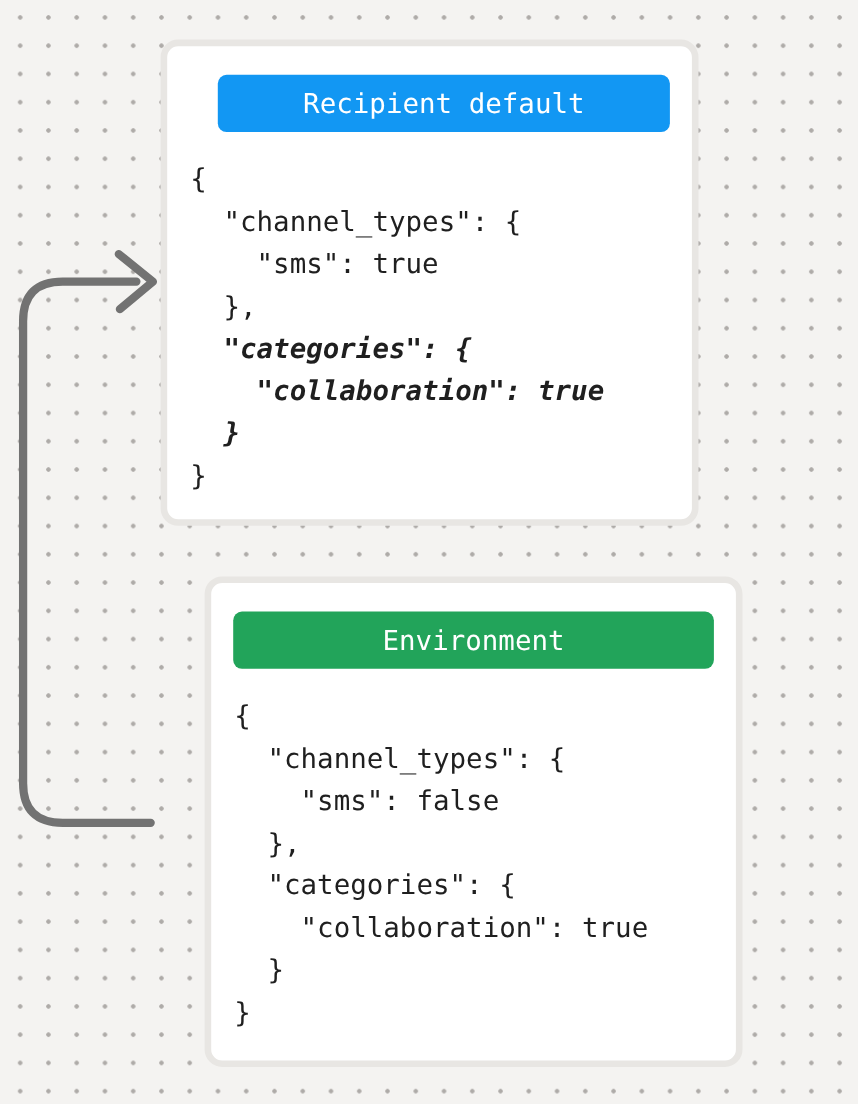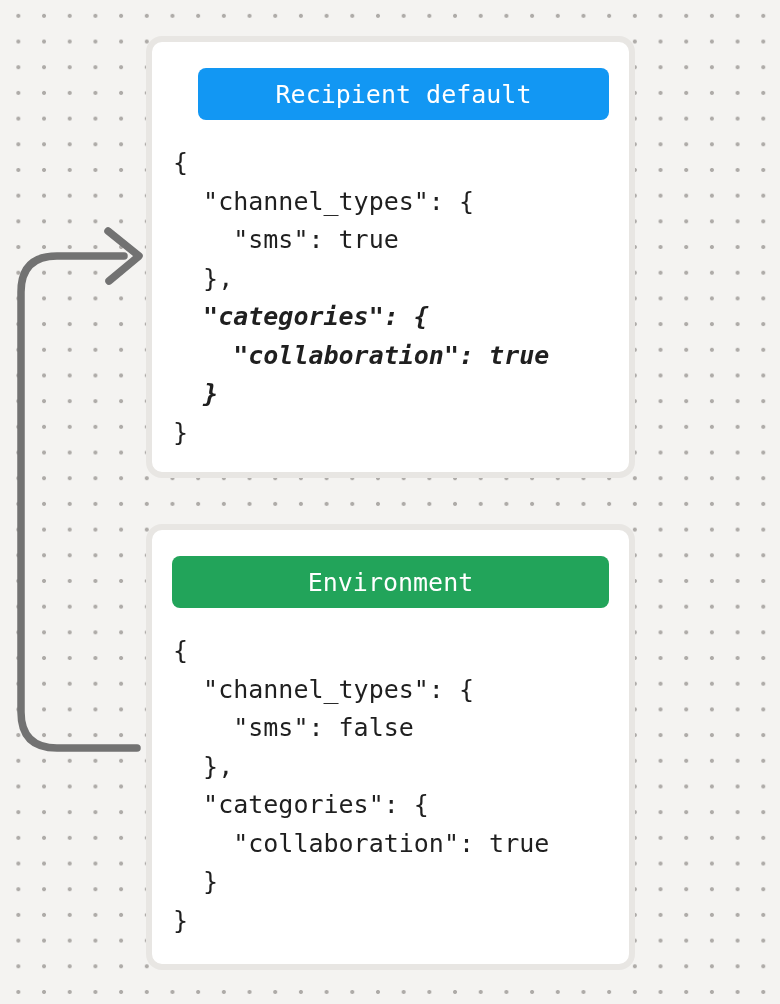--- a/index.html
+++ b/index.html
@@ -17,21 +17,21 @@
     position:absolute; left:0; top:0; width:780px; height:1004px;
     z-index:0; pointer-events:none;
   }
   .card {
     position:absolute; left:146px; width:489px; z-index:1;
     background:#ffffff;
     border:6px solid #e8e6e3;
     border-radius:16px;
   }
   .card-recipient { top:36px; height:442px; }
-  .card-environment { top:524px; height:446px; }
+  .card-environment { top:524px; height:446px;margin-left:40px; }
   .card-header {
     margin:26px 20px 0 20px; height:52px;
     border-radius:8px;
     display:flex; align-items:center; justify-content:center;
     color:#ffffff; font-size:25px; font-weight:400;
   }
   .code {
     margin:24px 12px 0 21px;
     font-size:25px; line-height:38.5px;
     color:#1f1f1f; white-space:pre;

